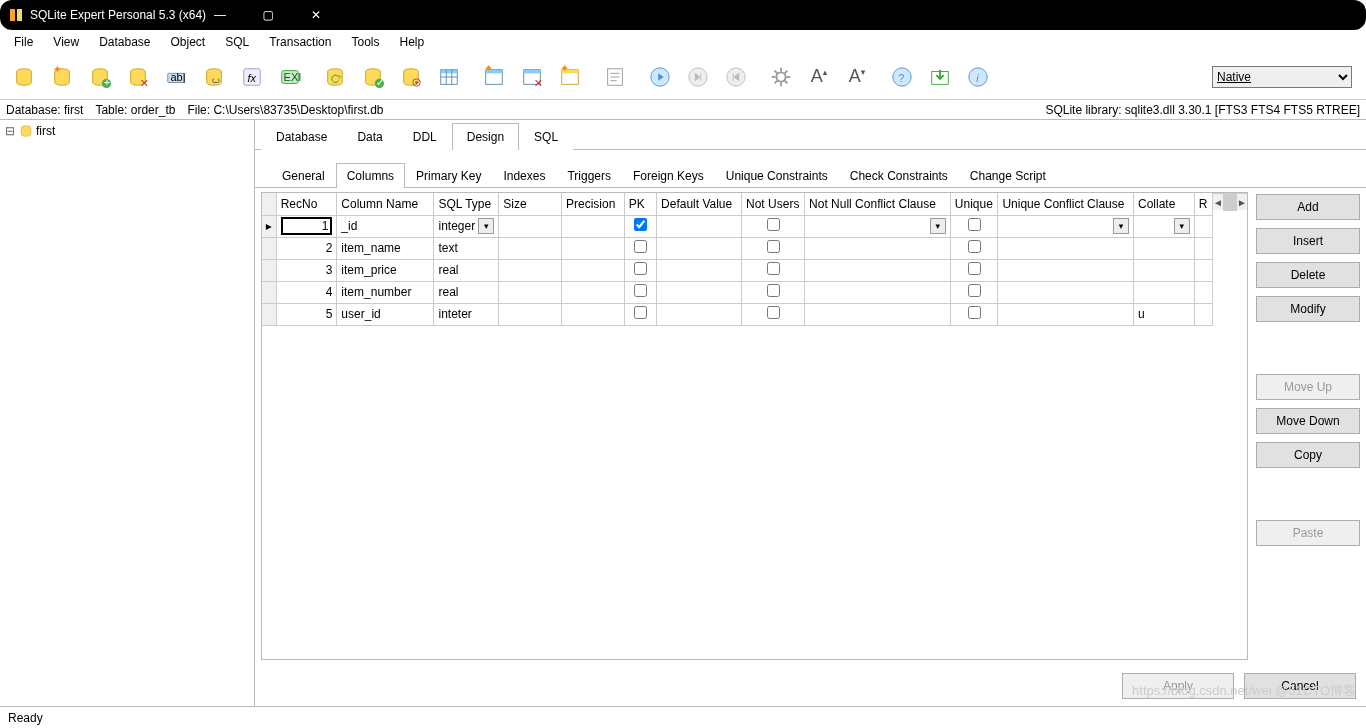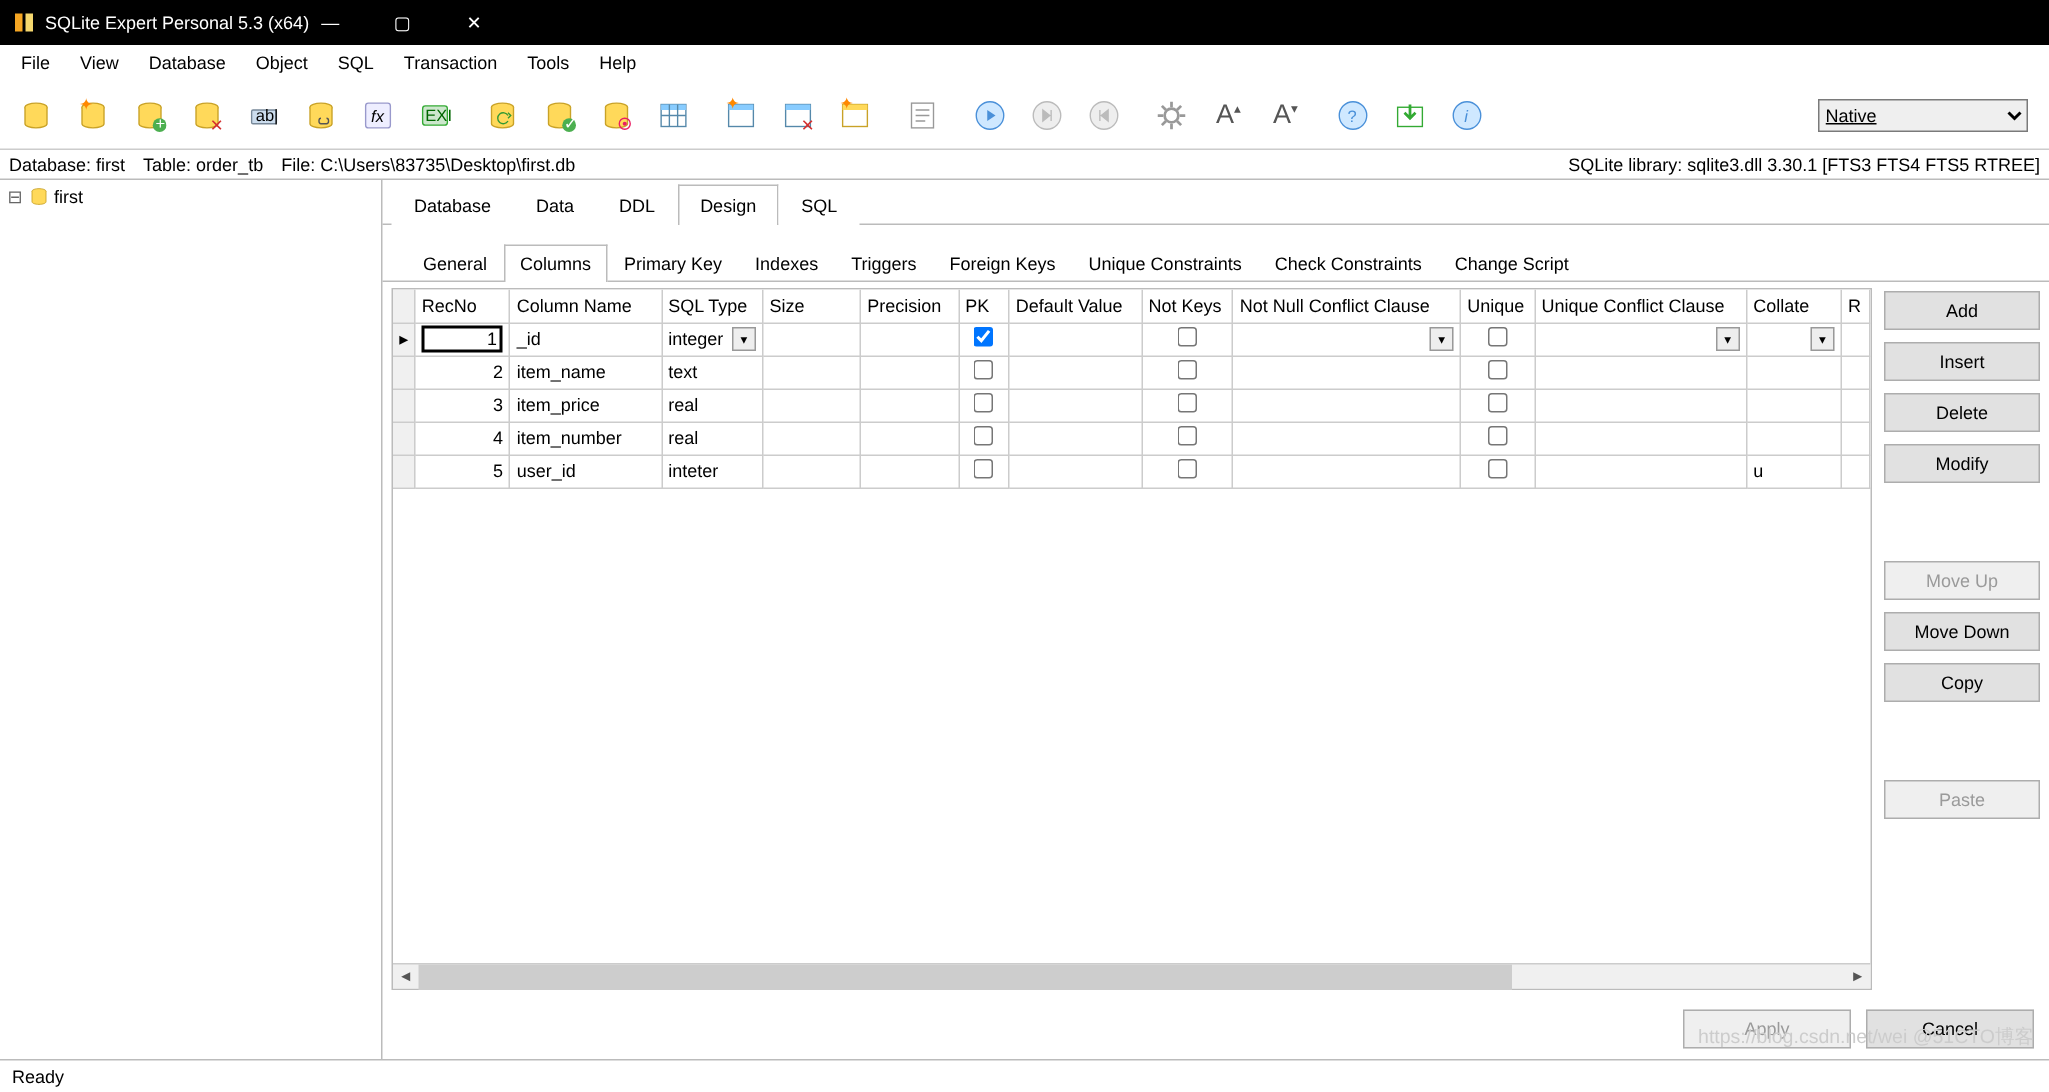--- a/index.html
+++ b/index.html
@@ -1,19 +1,19 @@
 <!DOCTYPE html>
 <html><head>
 <meta charset="utf-8">
 <style>
 * { margin: 0; padding: 0; box-sizing: border-box; font-family: "Segoe UI", Tahoma, sans-serif; font-size: 12px; }
 body { background: #fff; width: 1366px; height: 728px; display: flex; flex-direction: column; overflow: hidden; }
 
 
-.titlebar { background: #000; color: #fff; height: 30px; display: flex; align-items: center; padding: 0 8px; }
+.titlebar { background: #000; color: #fff; height: 30px; display: flex; align-items: center; padding: 0 8px; border-radius: 12px; }
 .titlebar-icon { width: 16px; height: 16px; margin-right: 6px; }
 .titlebar-btns { display: flex; gap: 20px; padding-right: 8px; font-size: 14px; }
 .titlebar-btn { width: 28px; text-align: center; cursor: pointer; }
 
 
 .menubar { height: 24px; display: flex; align-items: center; padding: 0 4px; background: #fff; border-bottom: 0; }
 .menu-item { padding: 4px 10px; cursor: pointer; }
 
 
 .toolbar { height: 46px; display: flex; align-items: center; padding: 0 6px; border-bottom: 1px solid #ccc; gap: 2px; }
@@ -44,21 +44,21 @@
 .tab { padding: 6px 14px; border: 1px solid transparent; border-bottom: none; cursor: pointer; position: relative; top: 1px; background: #fff; }
 .tab.active { border-color: #bbb; background: #fff; }
 
 
 .subtabrow { display: flex; border-bottom: 1px solid #bbb; padding-left: 16px; height: 30px; align-items: flex-end; margin-top: 8px; }
 .subtab { padding: 5px 10px; border: 1px solid transparent; border-bottom: none; cursor: pointer; position: relative; top: 1px; }
 .subtab.active { border-color: #bbb; background: #fff; }
 
 
 .design-body { flex: 1; display: flex; padding: 4px 6px 6px 6px; min-height: 0; gap: 8px; }
-.grid-wrap { flex: 1; border: 1px solid #bbb; display: flex; flex-direction: column; min-width: 0; }
+.grid-wrap { flex: 1; border: 1px solid #bbb; display: flex; flex-direction: row; min-width: 0; }
 .grid-scroll { flex: 1; overflow: hidden; }
 .grid { border-collapse: collapse; width: 100%; }
 .grid th, .grid td { border: 1px solid #ccc; height: 22px; padding: 0 4px; text-align: left; font-weight: normal; background: #fff; white-space: nowrap; }
 .grid th { background: #fff; border-top: none; }
 .grid th:first-child, .grid td:first-child { width: 14px; padding: 0; text-align: center; background: #f0f0f0; border-left: none; }
 .grid .recno { text-align: right; width: 60px; }
 .grid .chk { text-align: center; }
 .grid input[type=checkbox] { margin: 0; }
 .grid .selinput { border: 2px solid #000; height: 18px; width: 100%; padding: 0 2px; }
 .grid .combo { display: flex; align-items: center; }
@@ -347,21 +347,21 @@
               <tbody>
                 <tr>
                   <th style="width:14px"></th>
                   <th style="width:60px">RecNo</th>
                   <th style="width:96px">Column Name</th>
                   <th style="width:64px">SQL Type</th>
                   <th style="width:62px">Size</th>
                   <th style="width:62px">Precision</th>
                   <th style="width:32px">PK</th>
                   <th style="width:84px">Default Value</th>
-                  <th style="width:52px">Not Keys</th>
+                  <th style="width:52px">Not Users</th>
                   <th style="width:144px">Not Null Conflict Clause</th>
                   <th style="width:46px">Unique</th>
                   <th style="width:134px">Unique Conflict Clause</th>
                   <th style="width:60px">Collate</th>
                   <th style="width:18px">R</th>
                 </tr>
                 <tr>
                   <td>▸</td>
                   <td class="recno"><input class="selinput" style="text-align: right;" value="1"></td>
                   <td>_id</td>

